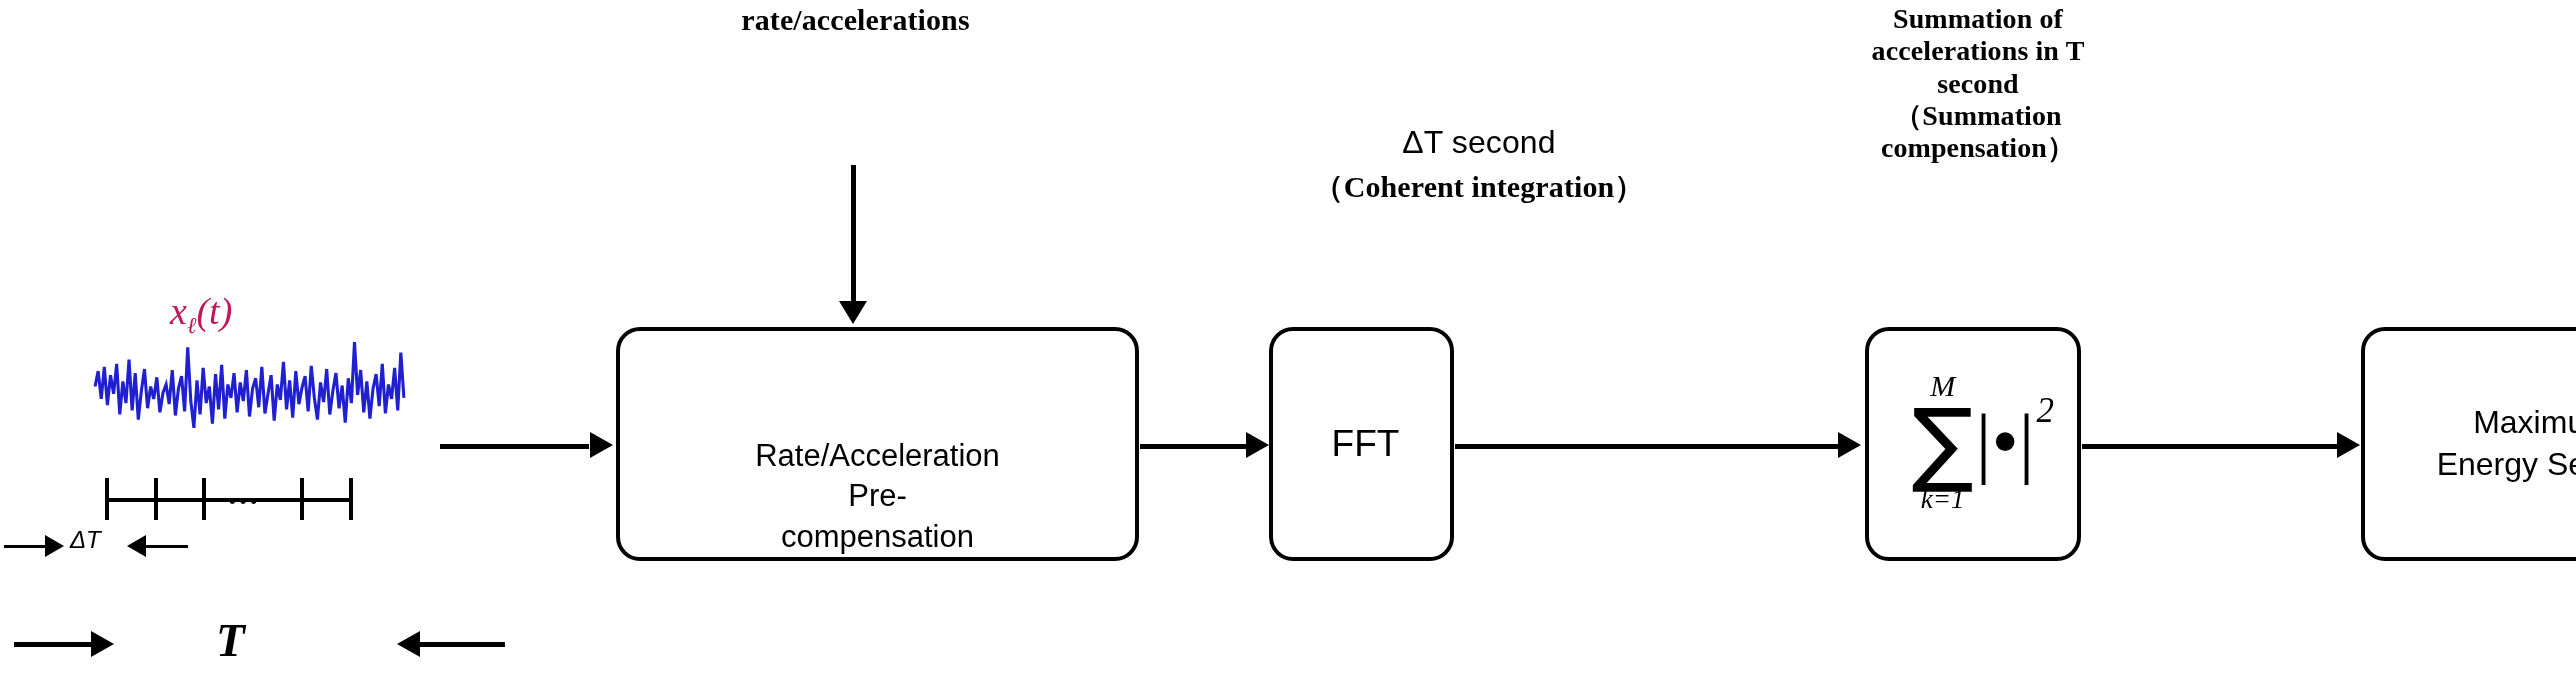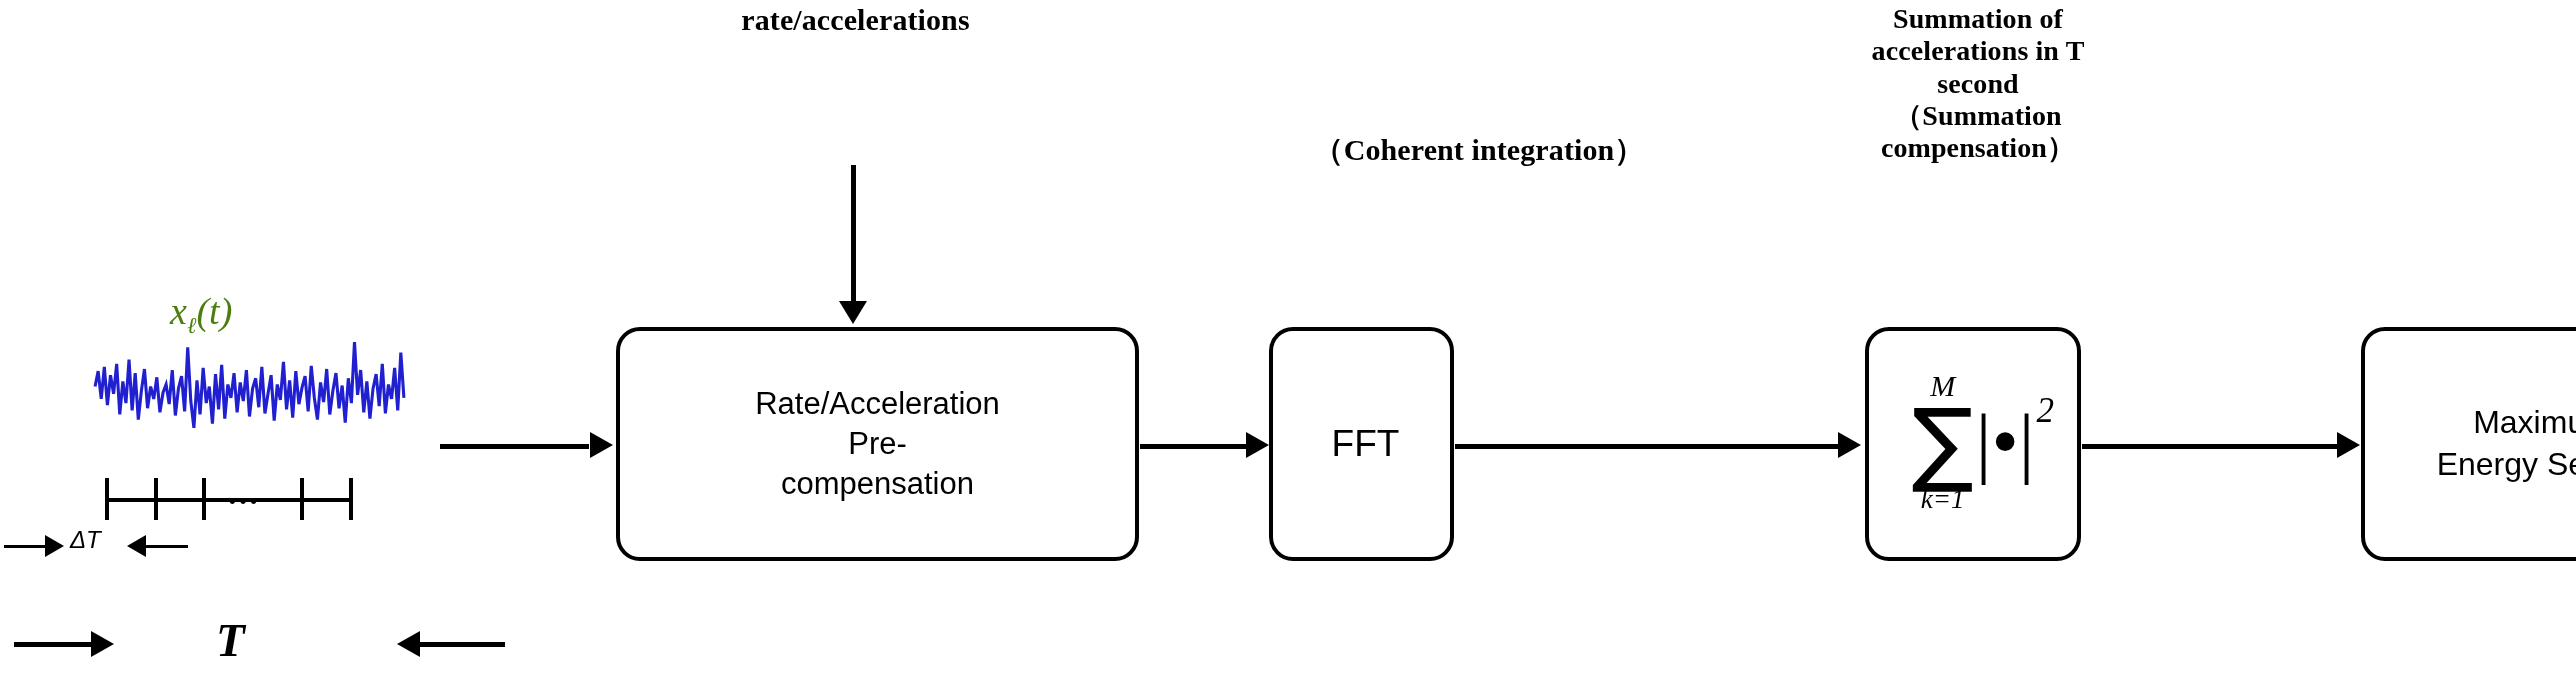--- a/index.html
+++ b/index.html
@@ -51,21 +51,21 @@
   
   .mathser{font-family:"Liberation Serif",serif;font-style:italic;color:#000;}
   .sigmawrap{position:relative;display:inline-block;vertical-align:middle;
              text-align:center;line-height:1;}
   .sig-lim{font-family:"Liberation Serif",serif;font-style:italic;display:block;}
   .sig-glyph{font-family:"DejaVu Sans",sans-serif;display:block;line-height:0.92;}
   .sub{font-size:0.50em;vertical-align:sub;font-family:"Liberation Serif",serif;
        font-style:italic;}
   .wavebox{position:absolute;}
   .signal-label{position:absolute;font-family:"Liberation Serif",serif;
-                font-style:italic;color:#4d7c0f;white-space:nowrap;}
+                font-style:italic;color:#be185d;white-space:nowrap;}
 </style>
 </head>
 <body>
 
 <div class="stage">
 
   <div class="signal-label" style="left:170px;top:289px;font-size:38px;">
     <span>x</span><span class="sub" style="font-size:23px;">ℓ</span><span style="font-style:italic;">(t)</span>
   </div>
 
@@ -113,32 +113,33 @@
   <div class="hline" style="left:440px;top:444px;width:149px;"></div>
   <div class="ahead-r" style="left:590px;top:432px;"></div>
 
   <div class="caption" style="left:608px;top:2.6px;width:495px;font-size:30px;">
     <div>rate/accelerations</div>
   </div>
 
   <div class="vline" style="left:851px;top:165px;height:137px;"></div>
   <div class="ahead-d" style="left:839px;top:301px;"></div>
 
-  <div class="pbox" style="left:616px;top:327px;width:523px;height:234px;font-size:31px;">
+  <div class="pbox" style="left:616px;top:327px;width:523px;height:234px;font-size:31px;align-items:flex-end;">
     <div>
       <div>Rate/Acceleration</div>
       <div>Pre-</div>
       <div>compensation</div>
     </div>
   </div>
 
   <div class="hline" style="left:1140px;top:444px;width:108px;"></div>
   <div class="ahead-r" style="left:1246px;top:432px;"></div>
 
   <div class="caption" style="left:1175px;top:124px;width:608px;font-size:30px;">
+    <div class="sans" style="font-size:32px;">ΔT second</div>
     <div style="margin-top:9.3px;">（Coherent integration）</div>
   </div>
 
   <div class="pbox" style="left:1269px;top:327px;width:185px;height:234px;font-size:37px;padding-left:8px;">
     <div>FFT</div>
   </div>
 
   <div class="hline" style="left:1455px;top:444px;width:384px;"></div>
   <div class="ahead-r" style="left:1838px;top:432px;"></div>
 

